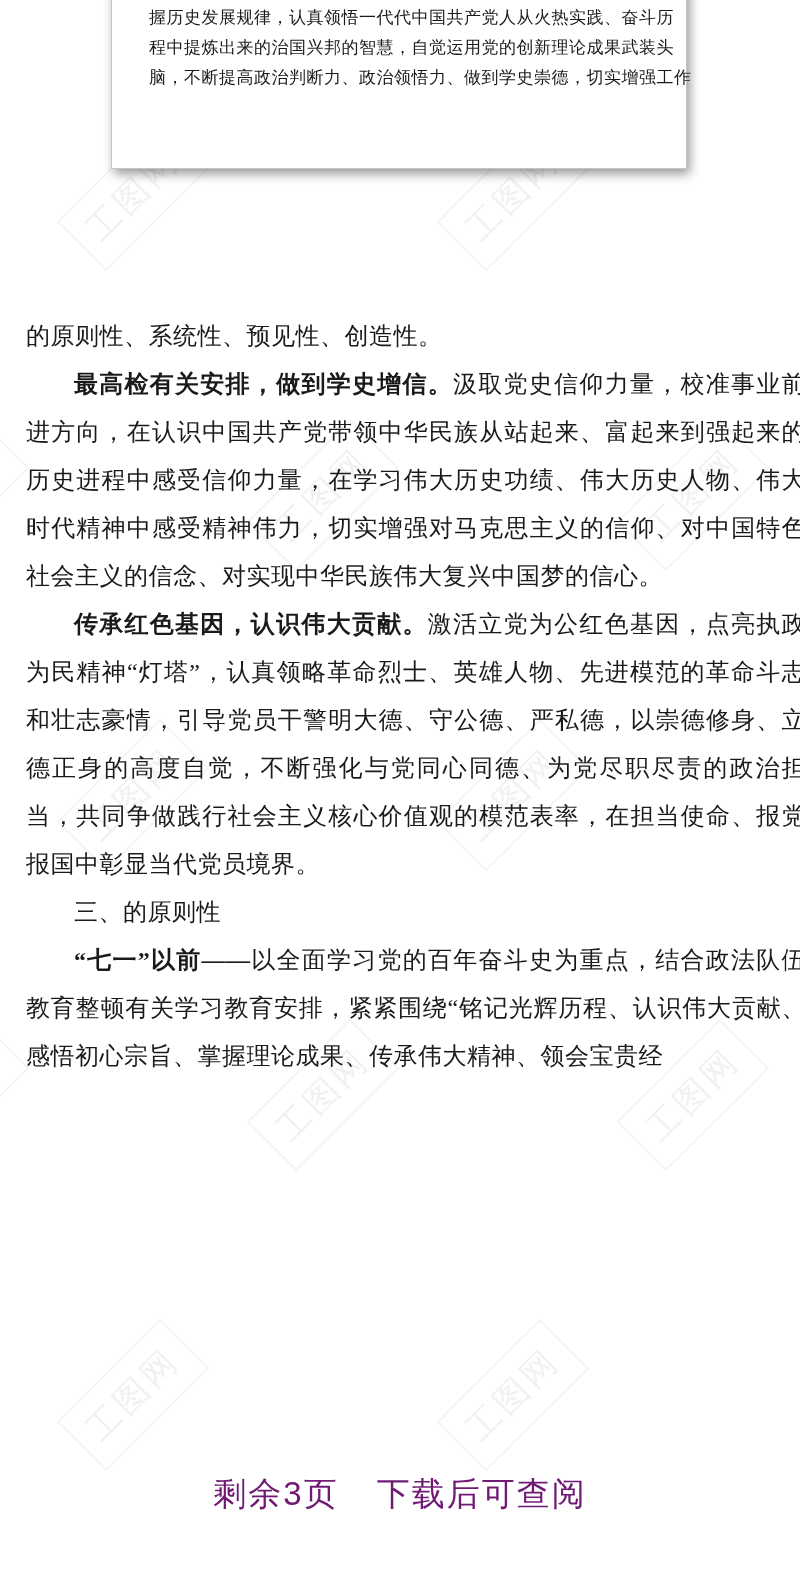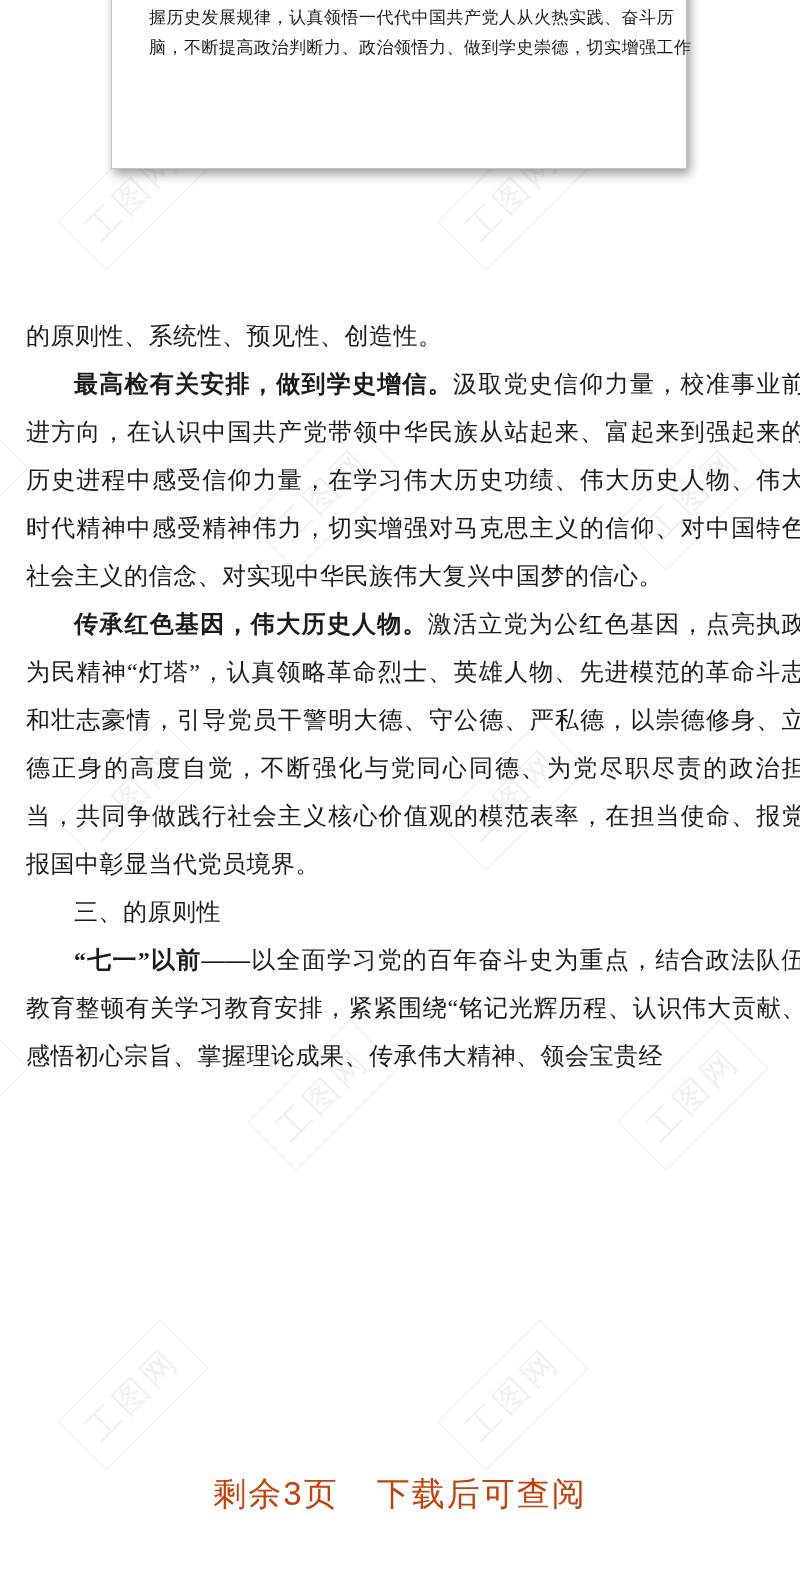--- a/index.html
+++ b/index.html
@@ -79,21 +79,21 @@
 
   
   .footer {
     position: absolute;
     top: 1472px;
     left: 0;
     width: 800px;
     text-align: center;
     font-family: "Liberation Sans", "DejaVu Sans", sans-serif;
     font-size: 33px;
-    color: #c2410c;
+    color: #701a75;
     letter-spacing: 2px;
     z-index: 4;
   }
   .footer .pages-remaining {
     margin-right: 38px;
   }
 </style>
 </head>
 <body>
 
@@ -107,26 +107,27 @@
     <span class="watermark" style="left: 440px; top: 760px;">工图网</span>
     <span class="watermark" style="left: -120px; top: 1060px;">工图网</span>
     <span class="watermark" style="left: 250px; top: 1060px;">工图网</span>
     <span class="watermark" style="left: 620px; top: 1060px;">工图网</span>
     <span class="watermark" style="left: 60px; top: 1360px;">工图网</span>
     <span class="watermark" style="left: 440px; top: 1360px;">工图网</span>
   </div>
 
 <div class="page-card">
   <div class="card-line">握历史发展规律，认真领悟一代代中国共产党人从火热实践、奋斗历</div>
+  <div class="card-line">程中提炼出来的治国兴邦的智慧，自觉运用党的创新理论成果武装头</div>
   <div class="card-line">脑，不断提高政治判断力、政治领悟力、做到学史崇德，切实增强工作</div>
 </div>
 
 <div class="doc-body" id="doc-body">
     <p><span>的原则性、系统性、预见性、创造性。</span></p>
     <p class="indent"><span class="lead">最高检有关安排，做到学史增信。</span><span>汲取党史信仰力量，校准事业前进方向，在认识中国共产党带领中华民族从站起来、富起来到强起来的历史进程中感受信仰力量，在学习伟大历史功绩、伟大历史人物、伟大时代精神中感受精神伟力，切实增强对马克思主义的信仰、对中国特色社会主义的信念、对实现中华民族伟大复兴中国梦的信心。</span></p>
-    <p class="indent"><span class="lead">传承红色基因，伟大历史人物。</span><span>激活立党为公红色基因，点亮执政为民精神“灯塔”，认真领略革命烈士、英雄人物、先进模范的革命斗志和壮志豪情，引导党员干警明大德、守公德、严私德，以崇德修身、立德正身的高度自觉，不断强化与党同心同德、为党尽职尽责的政治担当，共同争做践行社会主义核心价值观的模范表率，在担当使命、报党报国中彰显当代党员境界。</span></p>
+    <p class="indent"><span class="lead">传承红色基因，认识伟大贡献。</span><span>激活立党为公红色基因，点亮执政为民精神“灯塔”，认真领略革命烈士、英雄人物、先进模范的革命斗志和壮志豪情，引导党员干警明大德、守公德、严私德，以崇德修身、立德正身的高度自觉，不断强化与党同心同德、为党尽职尽责的政治担当，共同争做践行社会主义核心价值观的模范表率，在担当使命、报党报国中彰显当代党员境界。</span></p>
     <p class="indent"><span>三、的原则性</span></p>
     <p class="indent"><span class="lead">“七一”以前——</span><span>以全面学习党的百年奋斗史为重点，结合政法队伍教育整顿有关学习教育安排，紧紧围绕“铭记光辉历程、认识伟大贡献、感悟初心宗旨、掌握理论成果、传承伟大精神、领会宝贵经</span></p>
   </div>
 
 <div class="footer">
   <span class="pages-remaining">剩余3页</span><span>下载后可查阅</span>
 </div>
 
 </body></html>

